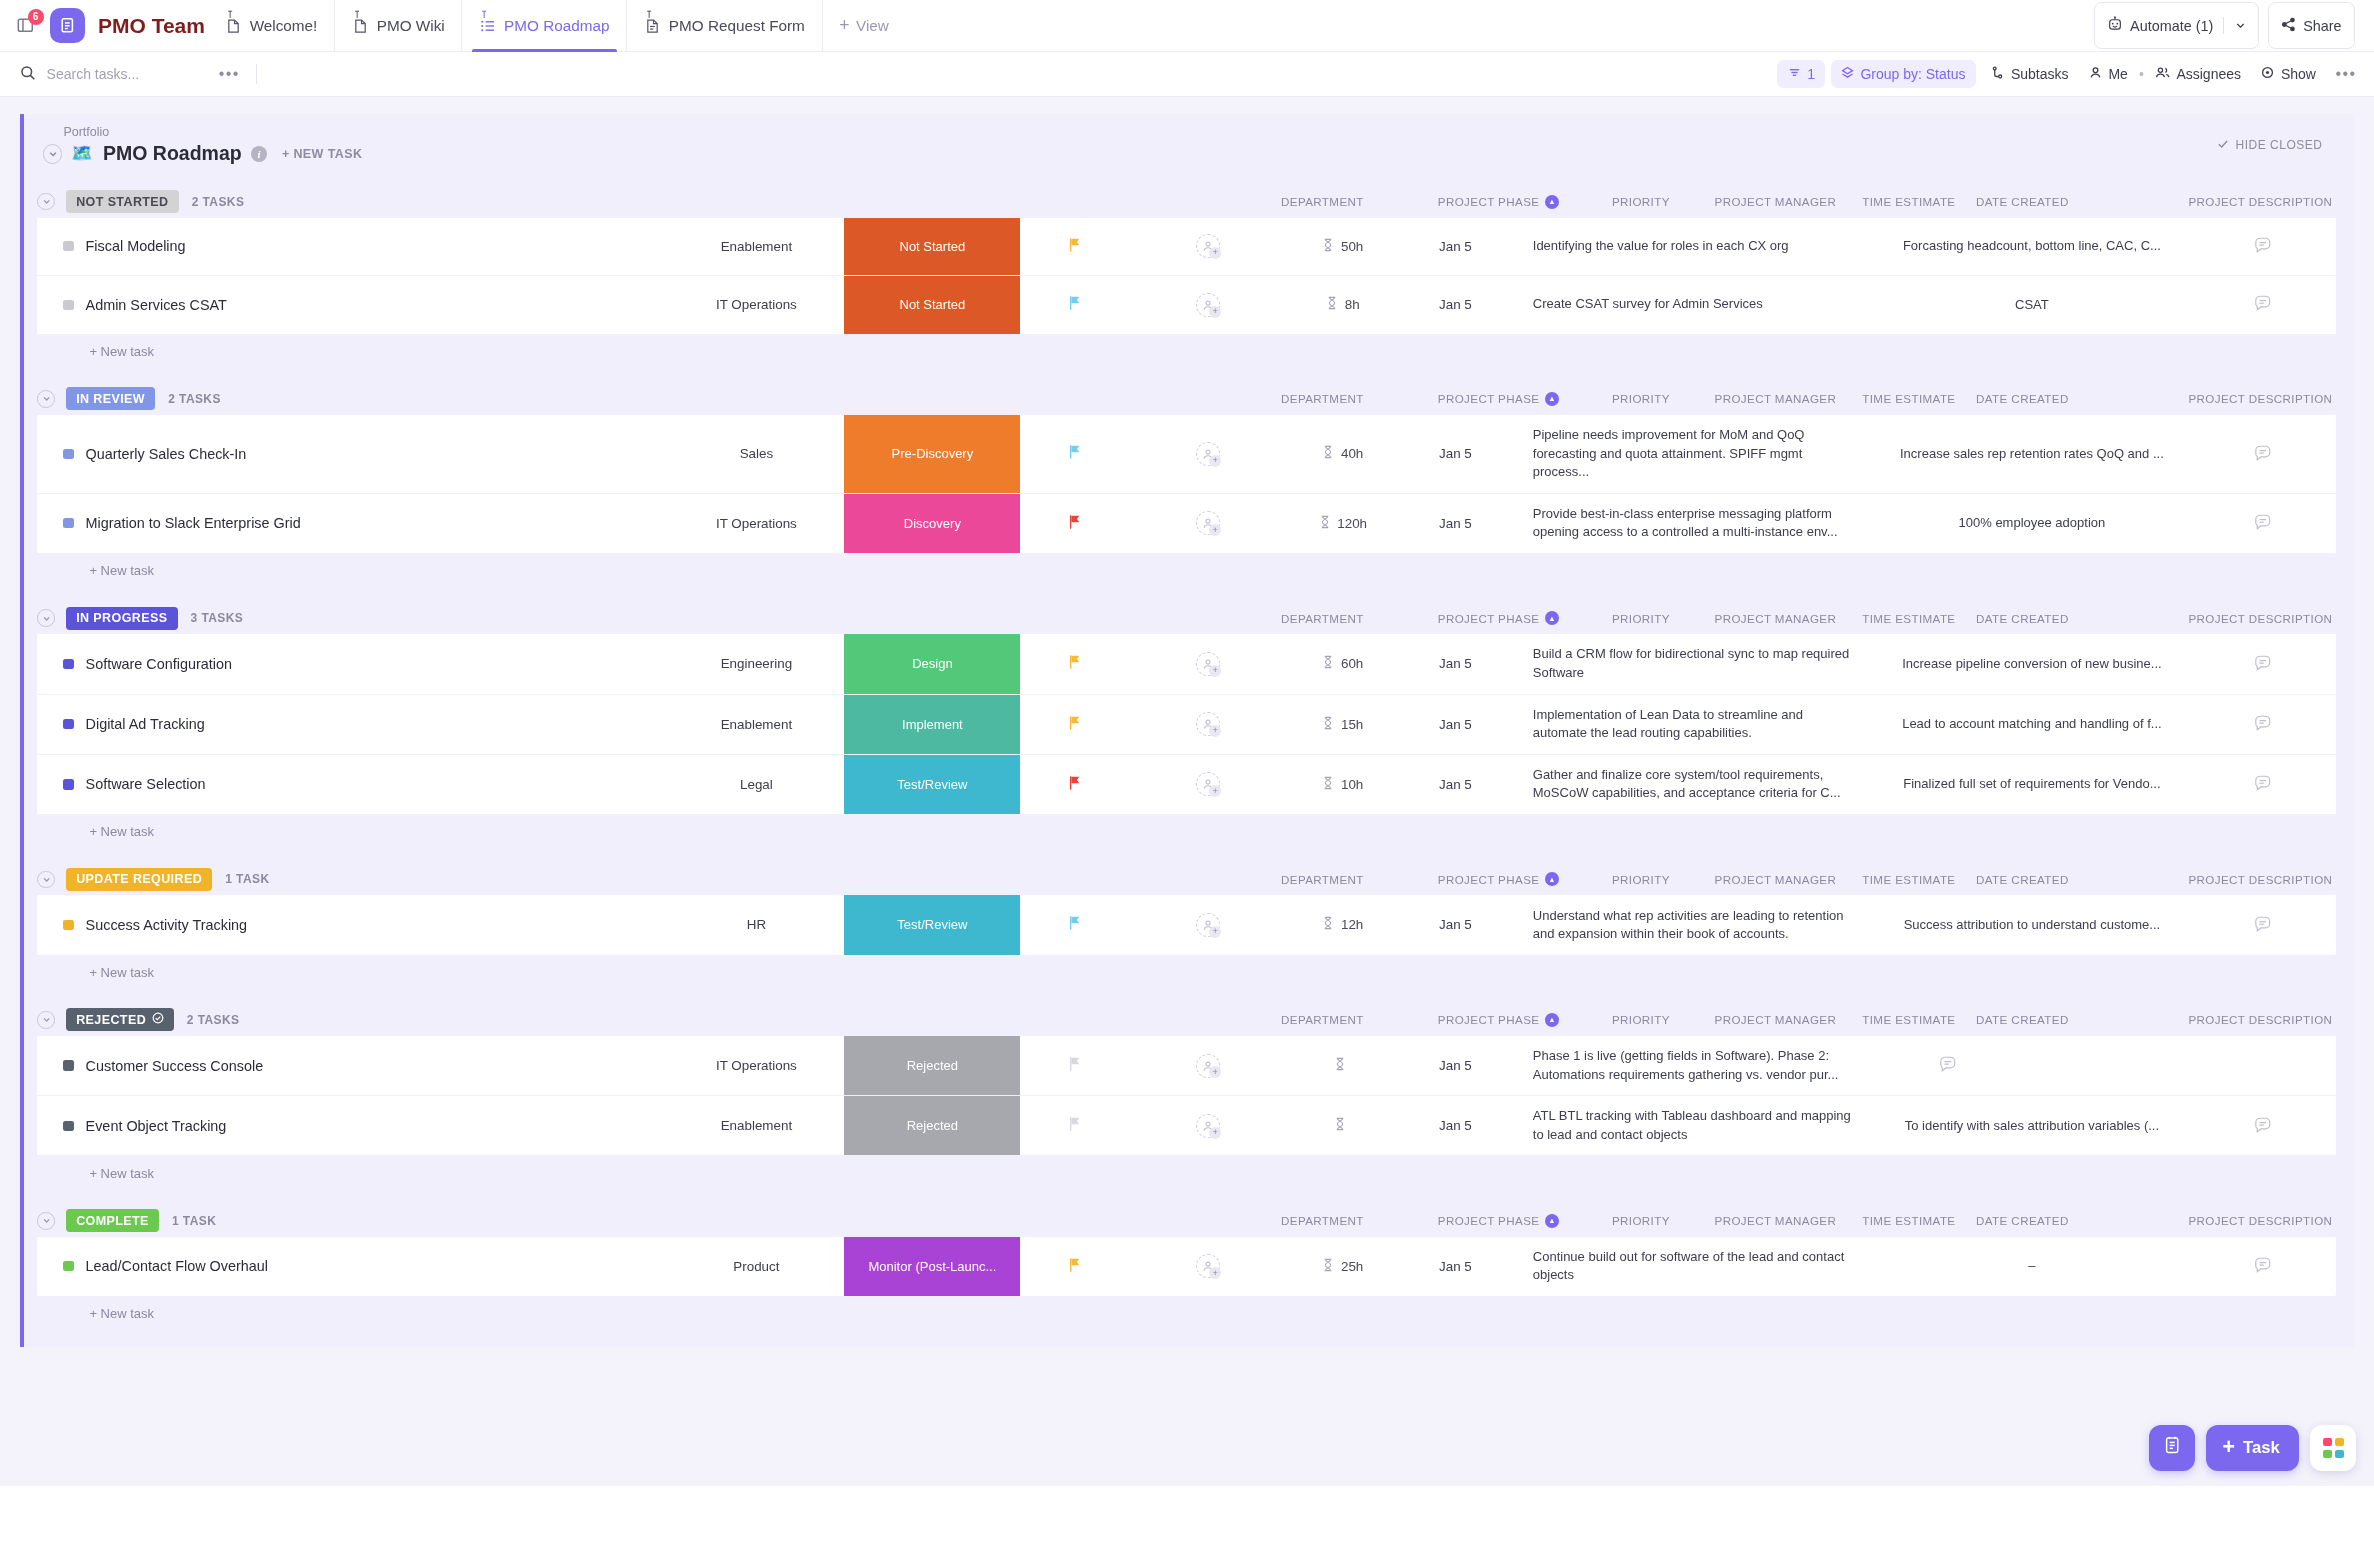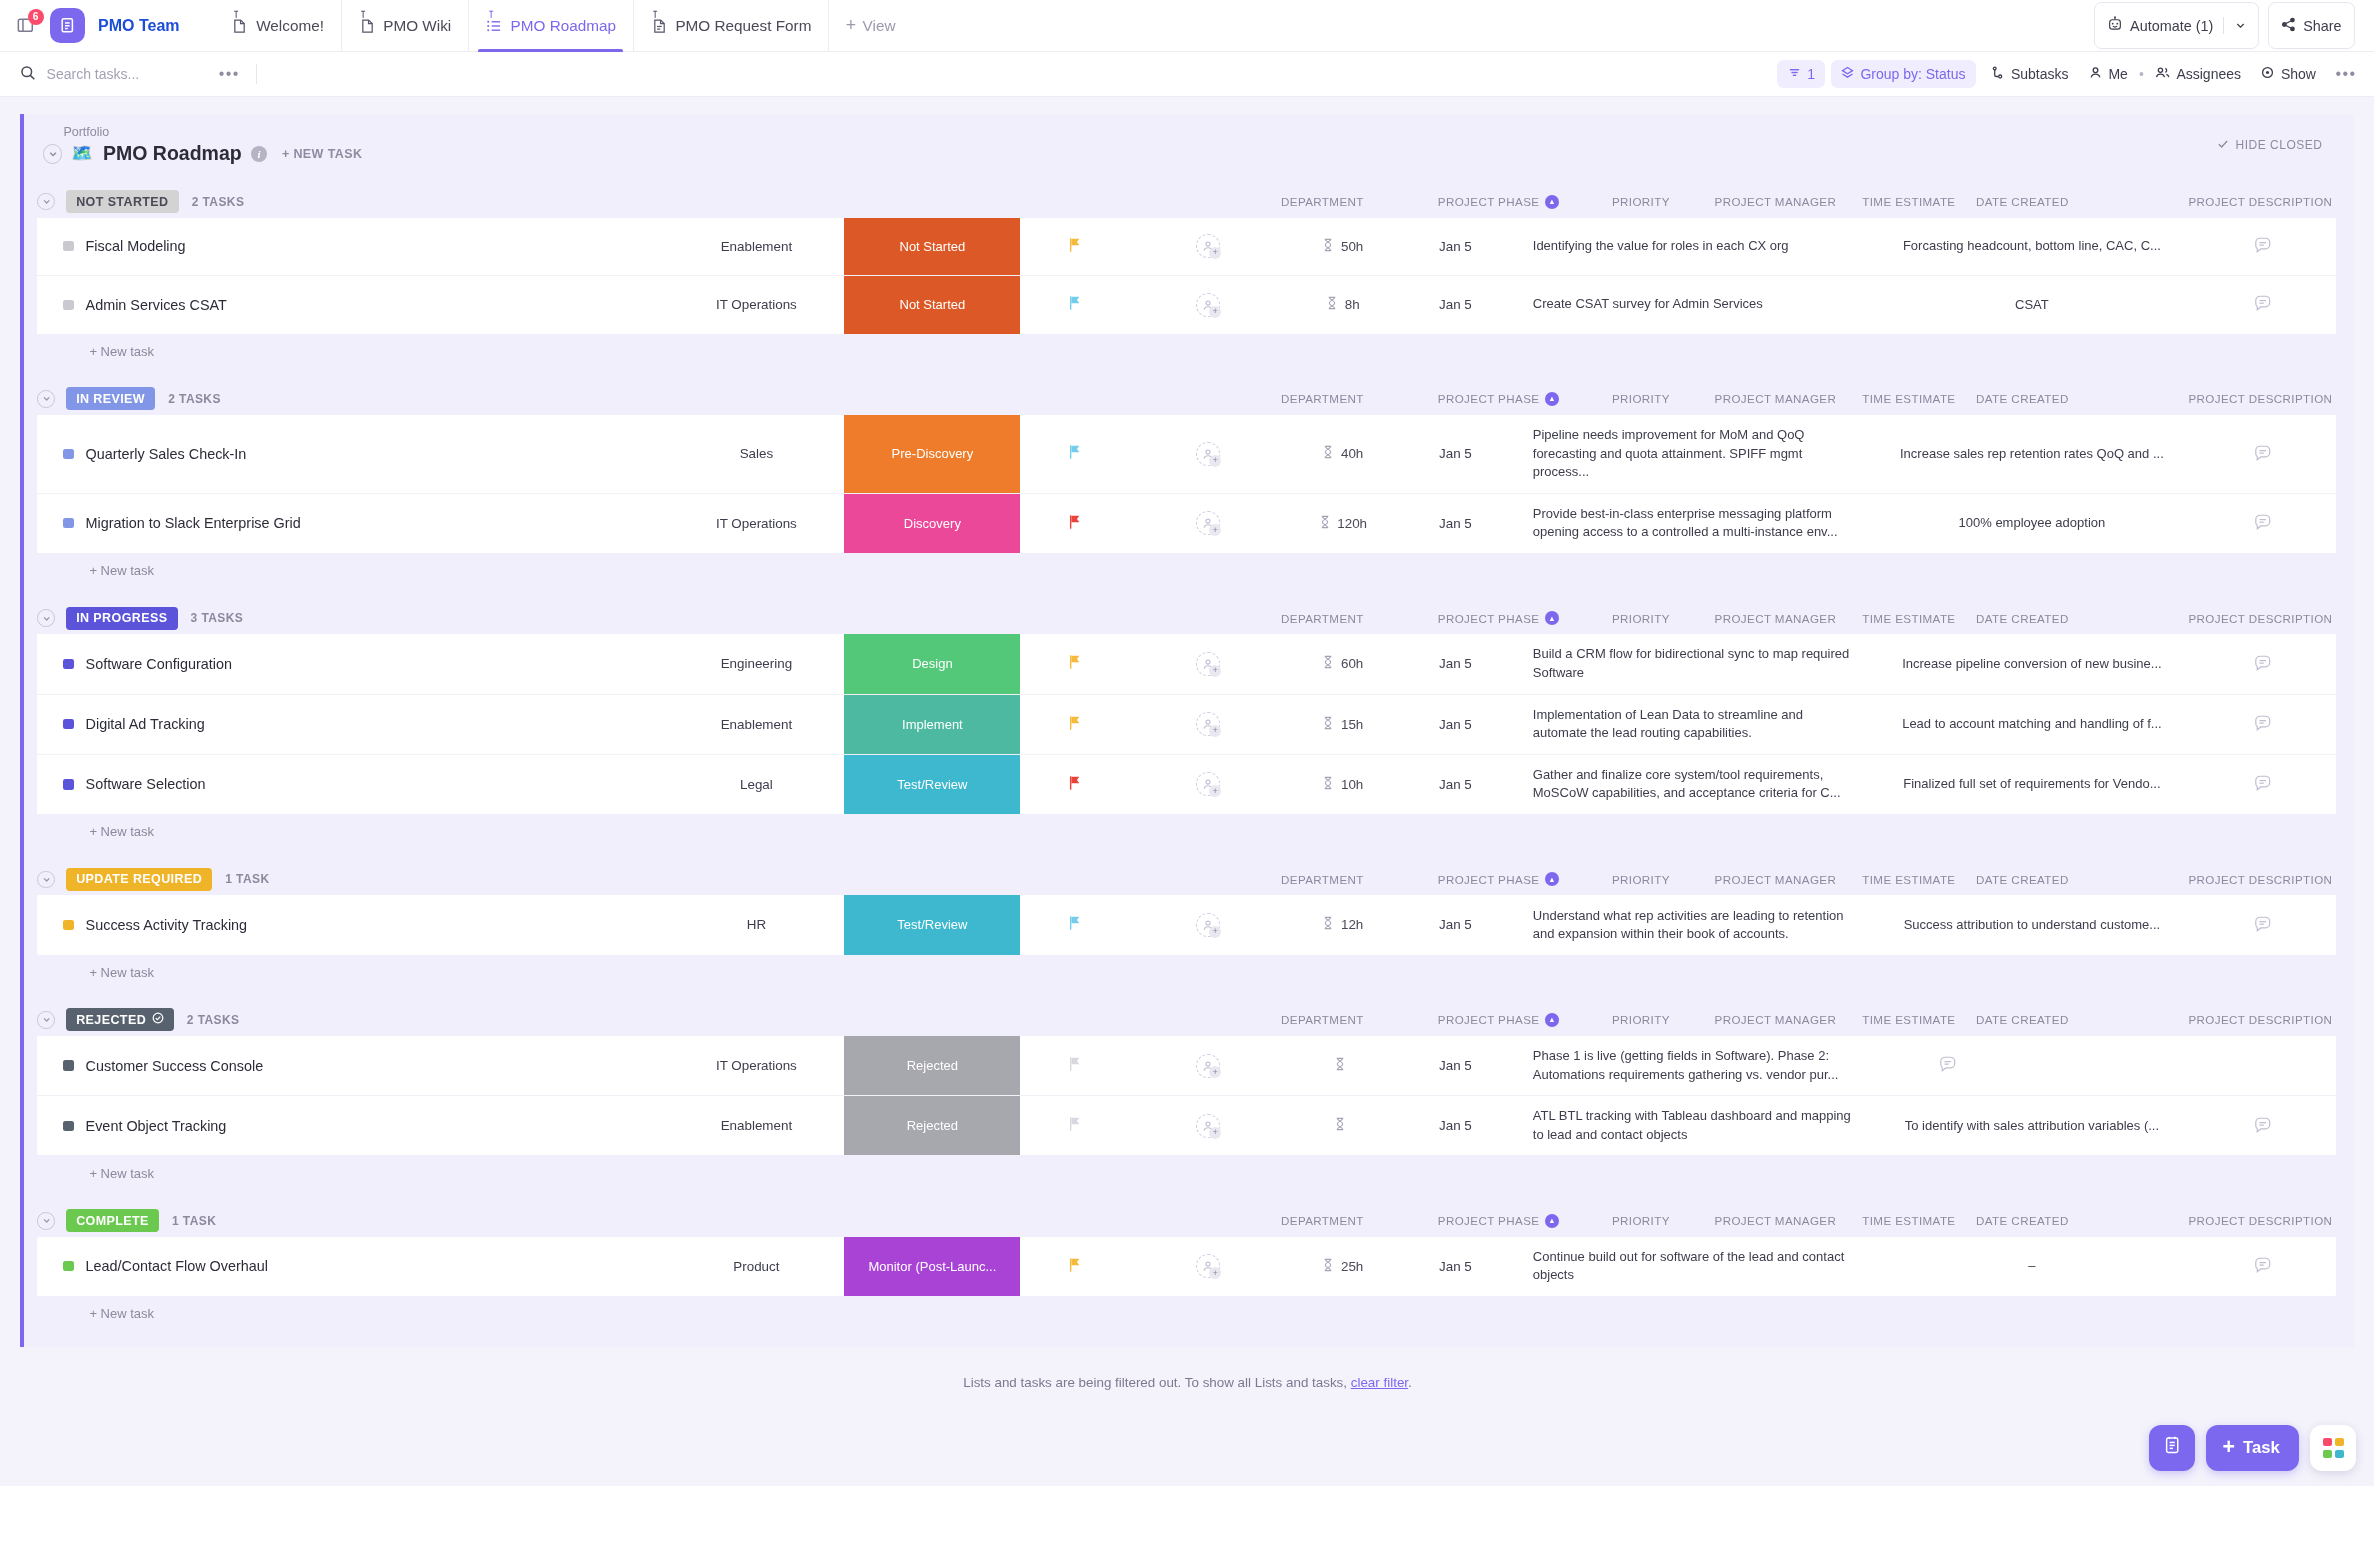--- a/index.html
+++ b/index.html
@@ -27,22 +27,22 @@
     min-width: 16px; height: 16px; border-radius: 8.3px;
     display: flex; align-items: center; justify-content: center;
     padding: 0 2.8px; line-height: 1;
   }
   .space-chip {
     width: 35px; height: 35px; border-radius: 10.2px;
     background: #7b68ee; display: flex; align-items: center;
     justify-content: center; margin-right: 13px; cursor: pointer;
   }
   .space-name {
-    font-size: 16px; font-weight: 700; color: #1d4ed8;
-    margin-right: 35px; white-space: nowrap;
+    font-size: 21px; font-weight: 700; color: #7f1d1d;
+    margin-right: 3px; white-space: nowrap;
   }
   .view-tabs { display: flex; align-items: center; height: 100%; }
   .view-tab {
     position: relative; display: flex; align-items: center; gap: 7.4px;
     padding: 0 16.7px; height: 52px; cursor: pointer;
     font-size: 15.3px; color: #4a4a58; white-space: nowrap;
     border-left: 0.9px solid #edecf3;
   }
   .view-tab:first-child { border-left: none; }
   .view-tab.active { color: #7b68ee; font-weight: 400; }
@@ -1299,23 +1299,20 @@
                     <line x1="7" y1="11" x2="11.6" y2="11"></line>
                   </svg></span>
               </div>
             </div>
           </div>
           <div class="new-task-row">+ New task</div>
         </div>
       </div>
   </div>
 
-  <div class="footer-note">
-    <span>Lists and tasks are being filtered out. To show all Lists and tasks, </span><a>clear filter</a><span>.</span>
-  </div>
 
   <div class="fab-wrap">
     <div class="fab sq">
       <span>
         <svg width="20.4" height="20.4" viewBox="0 0 22 22" fill="none" stroke="#fff" stroke-width="1.6">
           <rect x="5" y="3.2" width="12" height="15.6" rx="1.8"></rect>
           <line x1="8.2" y1="8" x2="13.8" y2="8"></line>
             <line x1="8.2" y1="11.2" x2="13.8" y2="11.2"></line>
           <line x1="8.2" y1="14.4" x2="11.8" y2="14.4"></line>
           <line x1="8" y1="2" x2="8" y2="4.4"></line>

